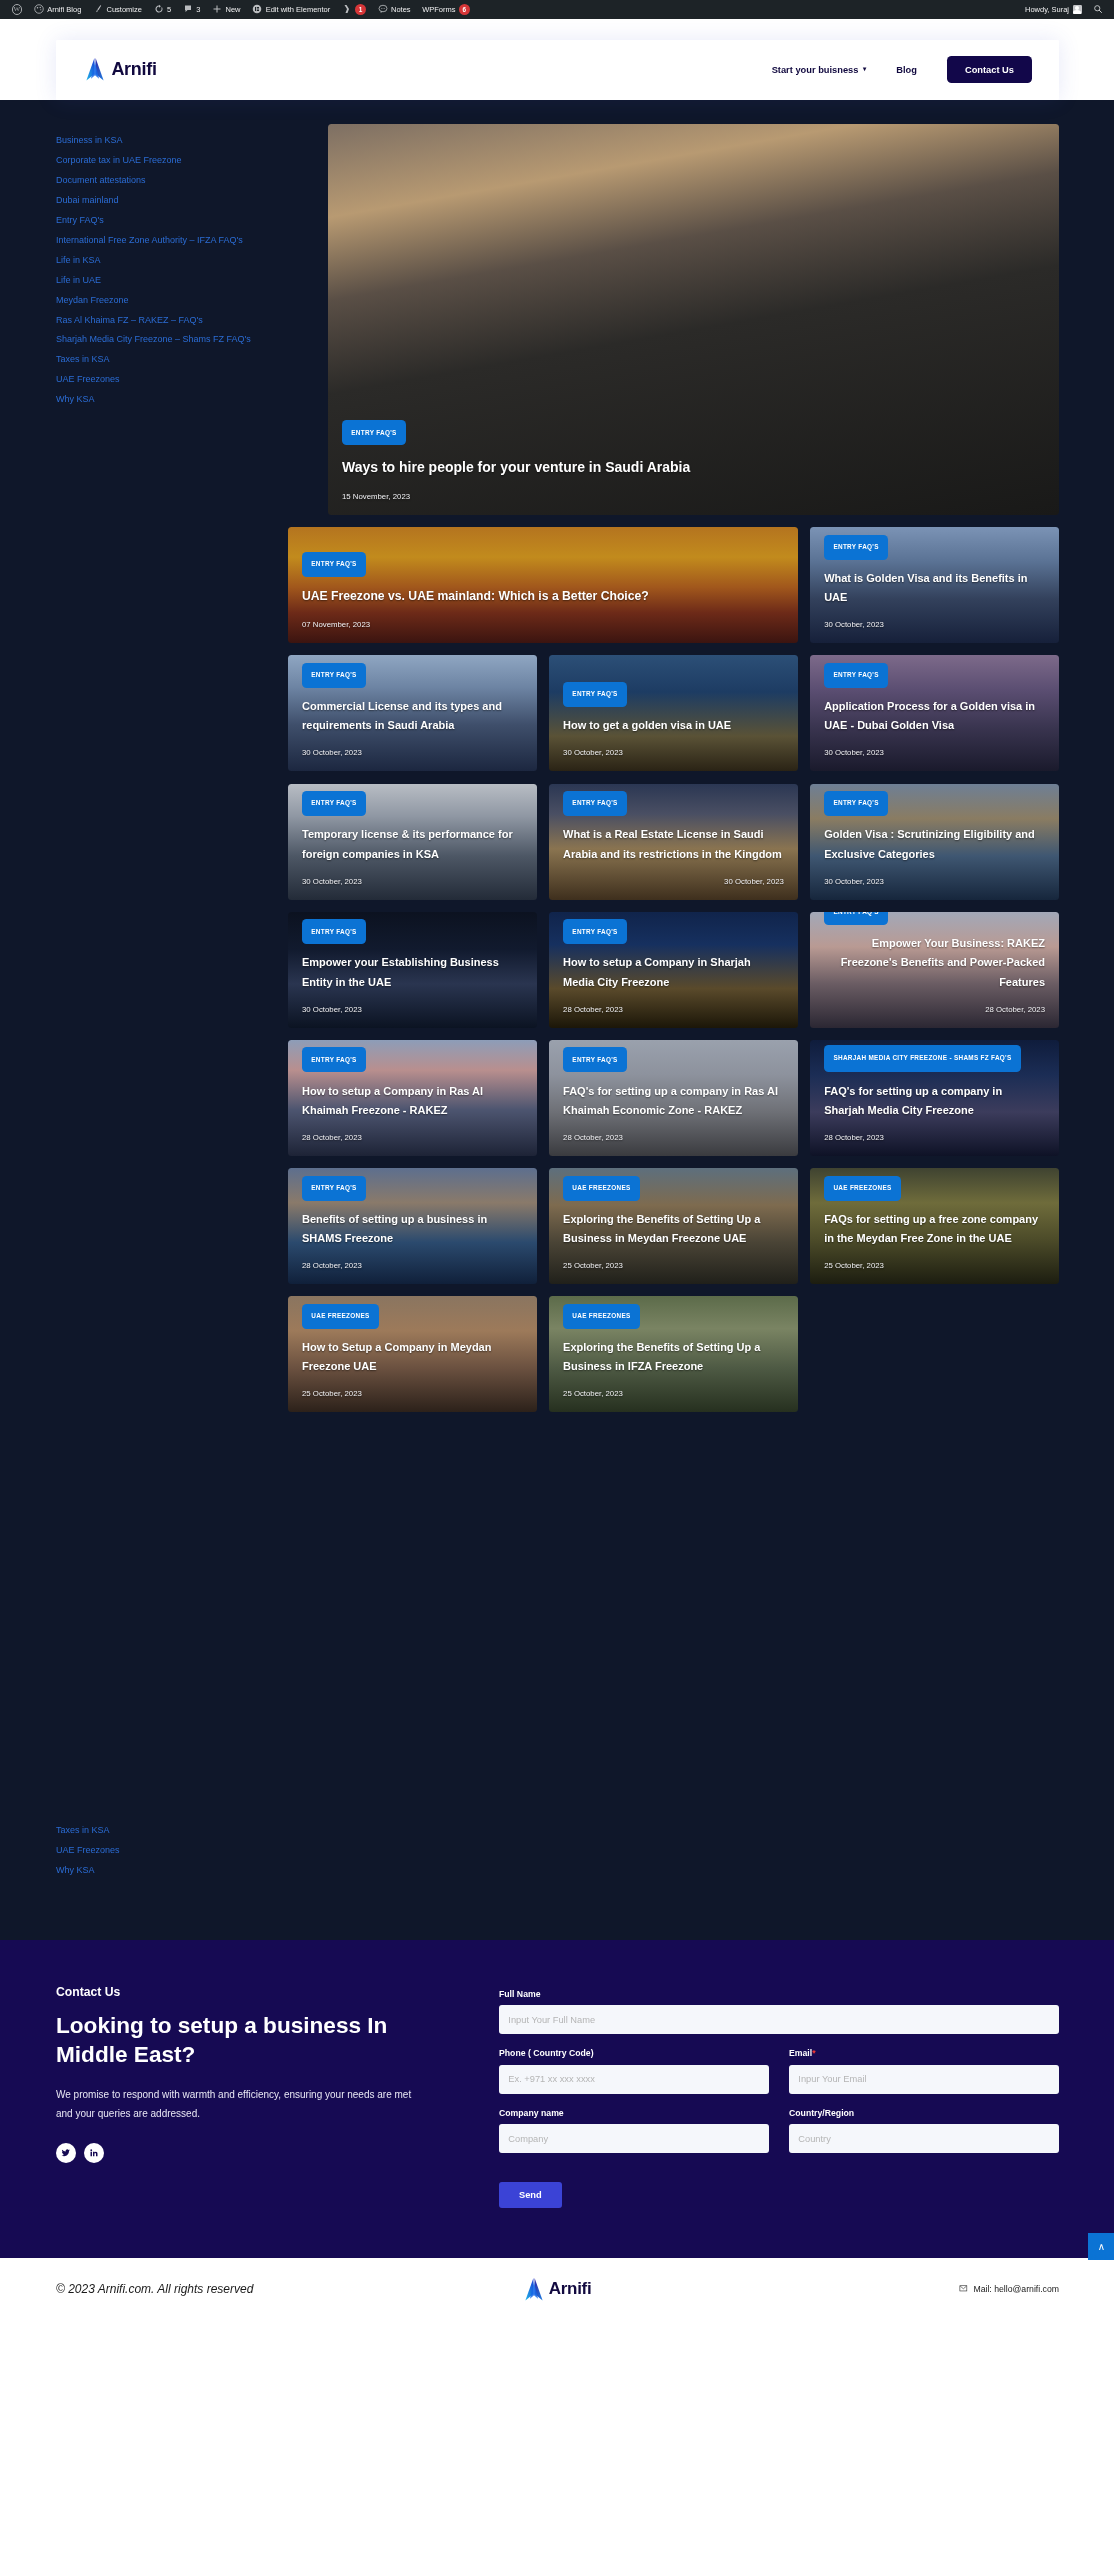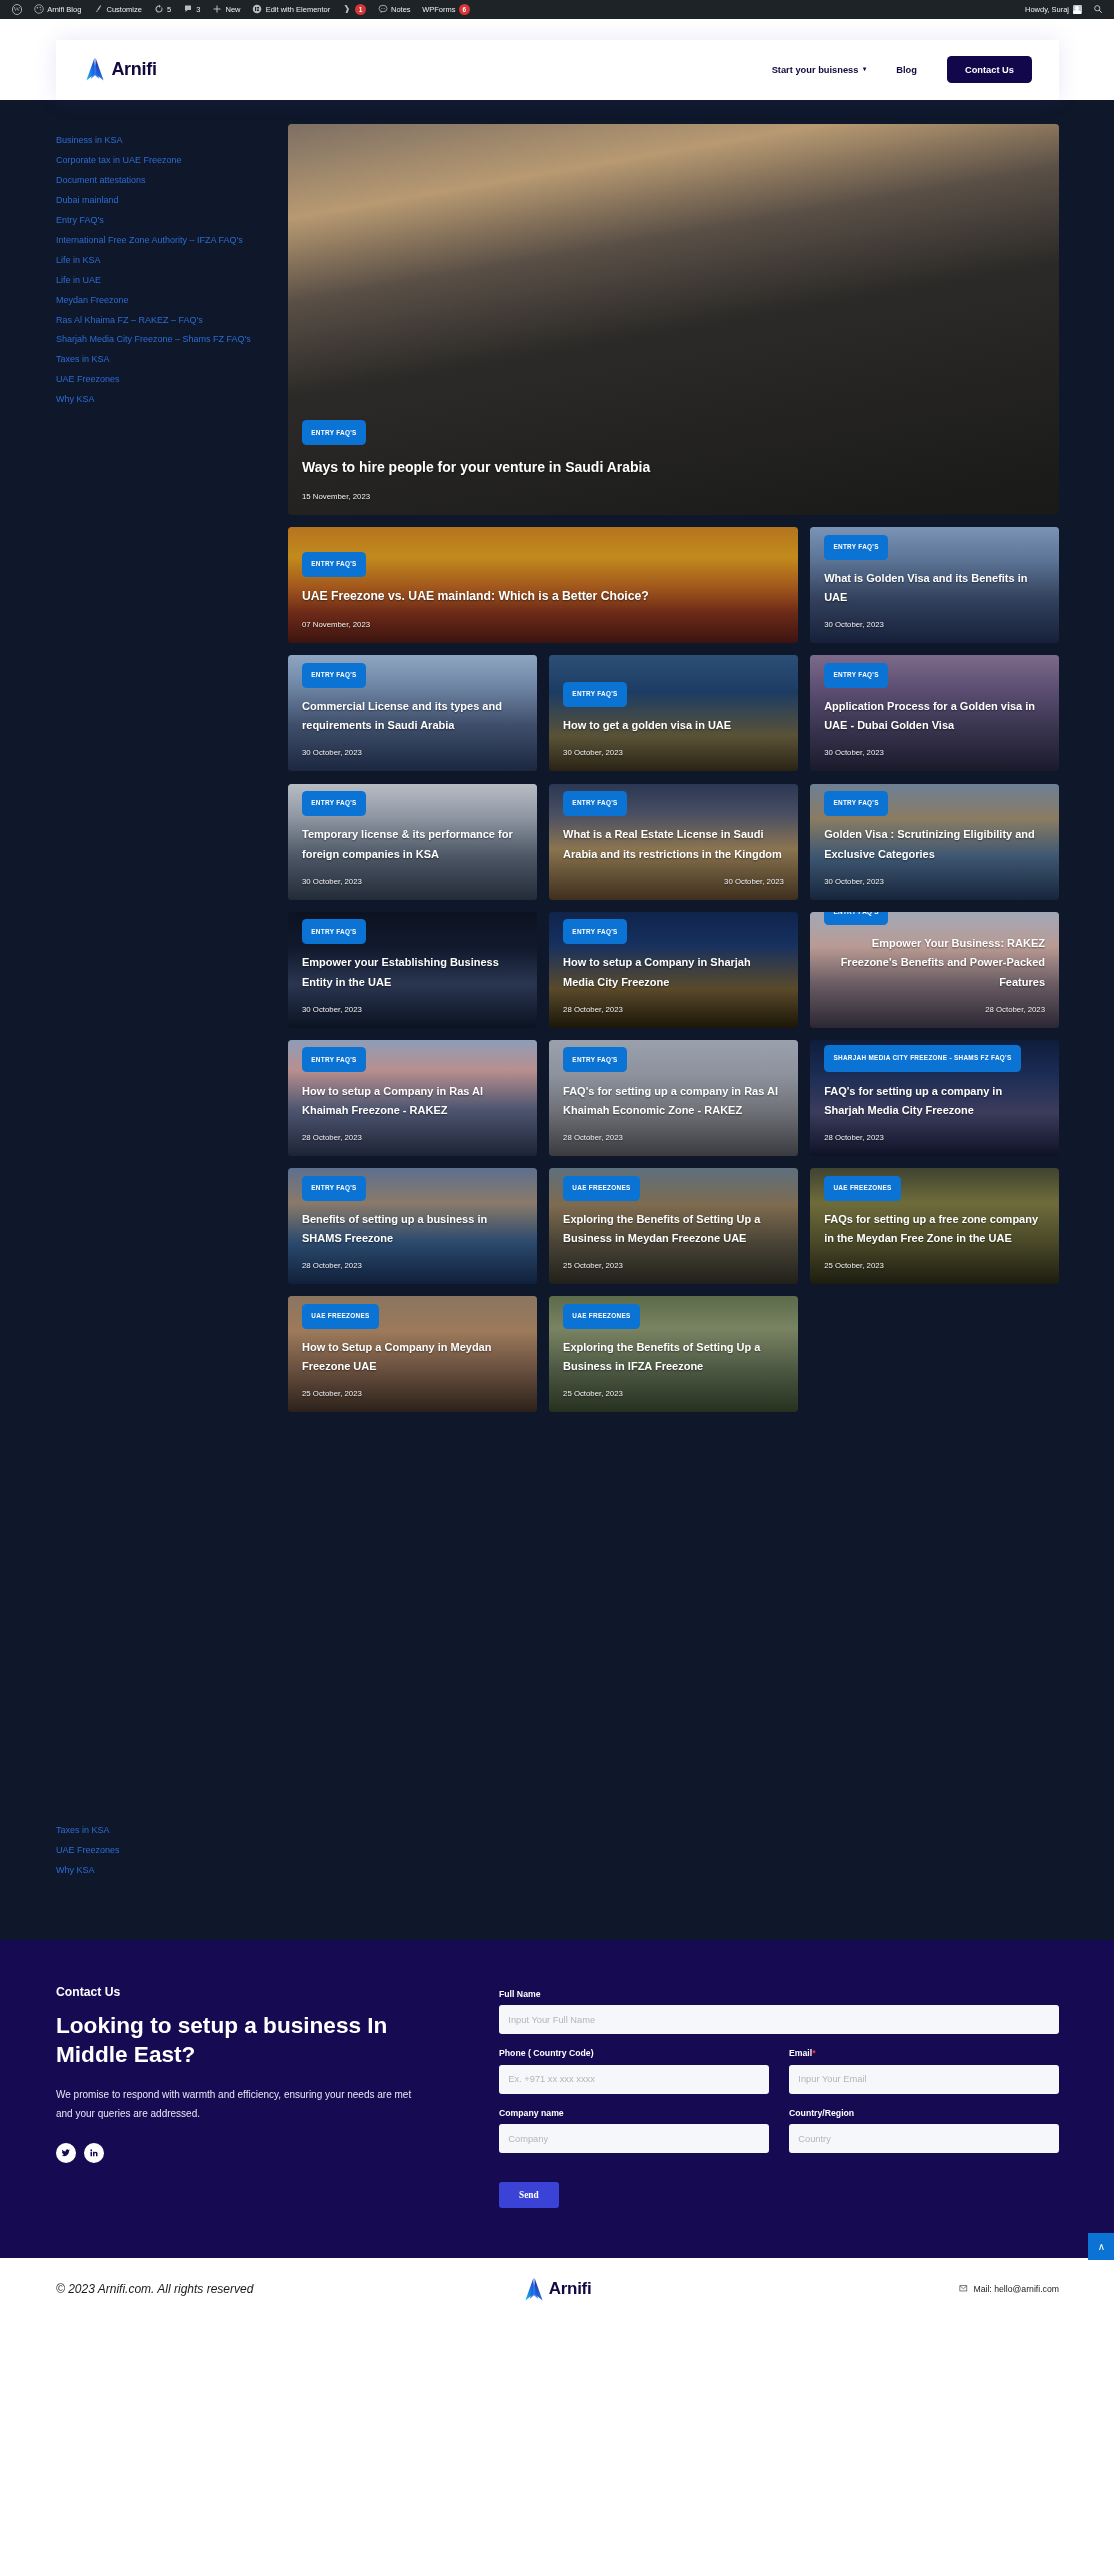--- a/index.html
+++ b/index.html
@@ -122,21 +122,21 @@
     line-height:1.9; max-width:100%;
   }
   .card-title {
     color:#fff; font-weight:700; font-size:11px; line-height:1.75;
     text-shadow:0 0.6px 1.7px rgba(0,0,0,.5);
   }
   .card-date {
     color:#f2f2f5; font-size:7.8px; margin-top:12.8px;
     text-shadow:0 0.6px 1.7px rgba(0,0,0,.5);
   }
-  .card.hero { grid-column:1 / span 3; height:391px; }
+  .card.hero { grid-column:1 / span 3; height:391px;margin-left:40px; }
   .card.wide { grid-column:1 / span 2; }
   .row-h { height:116px; }
   .card.hero .card-title { font-size:14px; }
   .card.wide .card-title { font-size:12.2px; }
 
   
   .ph-road     { background:linear-gradient(170deg,#7d6f63 0%,#b89a72 18%,#5a4f46 34%,#2b2a28 52%,#191918 100%); }
   .ph-burj     { background:linear-gradient(180deg,#b4741f 0%,#c28b1d 26%,#a1571c 52%,#6d2a18 74%,#3b1410 100%); }
   .ph-marina   { background:linear-gradient(180deg,#7b93b5 0%,#5a7294 30%,#33415c 62%,#16203a 100%); }
   .ph-industry { background:linear-gradient(180deg,#8fa6c2 0%,#6d84a3 28%,#3f4f6b 60%,#1c2740 100%); }
@@ -183,21 +183,21 @@
   .finput {
     background:#f5f7fb; border:none; border-radius:2.9px;
     height:29px; padding:0 9.3px; font-size:9.3px; color:#6b6b6b;
     font-family:"Liberation Sans", sans-serif;
   }
   .finput::placeholder { color:#b5b5b5; }
   .btn-send {
     margin-top:15px; background:#3b43d6; color:#fff; border:none;
     border-radius:2.9px; font-size:9.3px; font-weight:700;
     padding:8.1px 20px; cursor:pointer;
-    font-family:Liberation Serif, serif;
+    font-family:Liberation Sans, sans-serif;
   }
 
   
   .footbar {
     height:62px; background:#fff; display:flex; align-items:center;
     padding:0 56px; position:relative; width:1115px;
   }
   .copy { font-size:12px; color:#1a1a1a;font-style:italic; }
   .foot-brand {
     position:absolute; left:0; right:0; margin:0 auto; width:116px;

